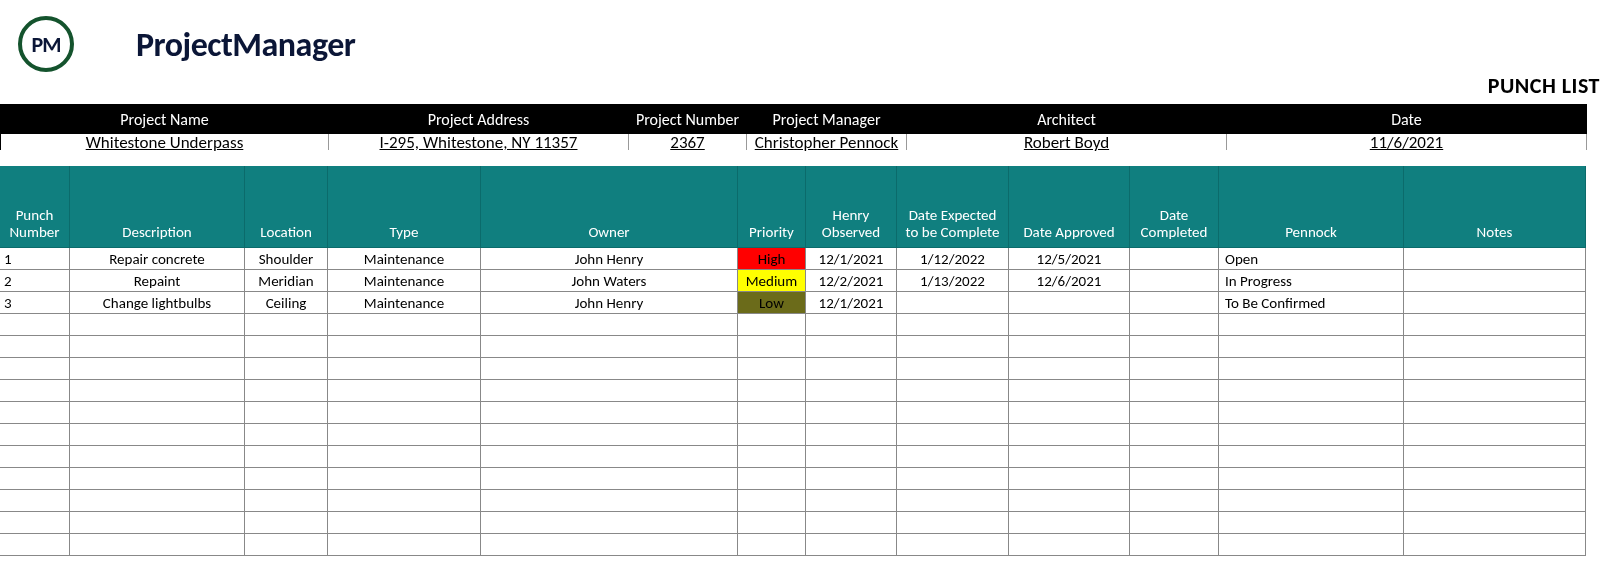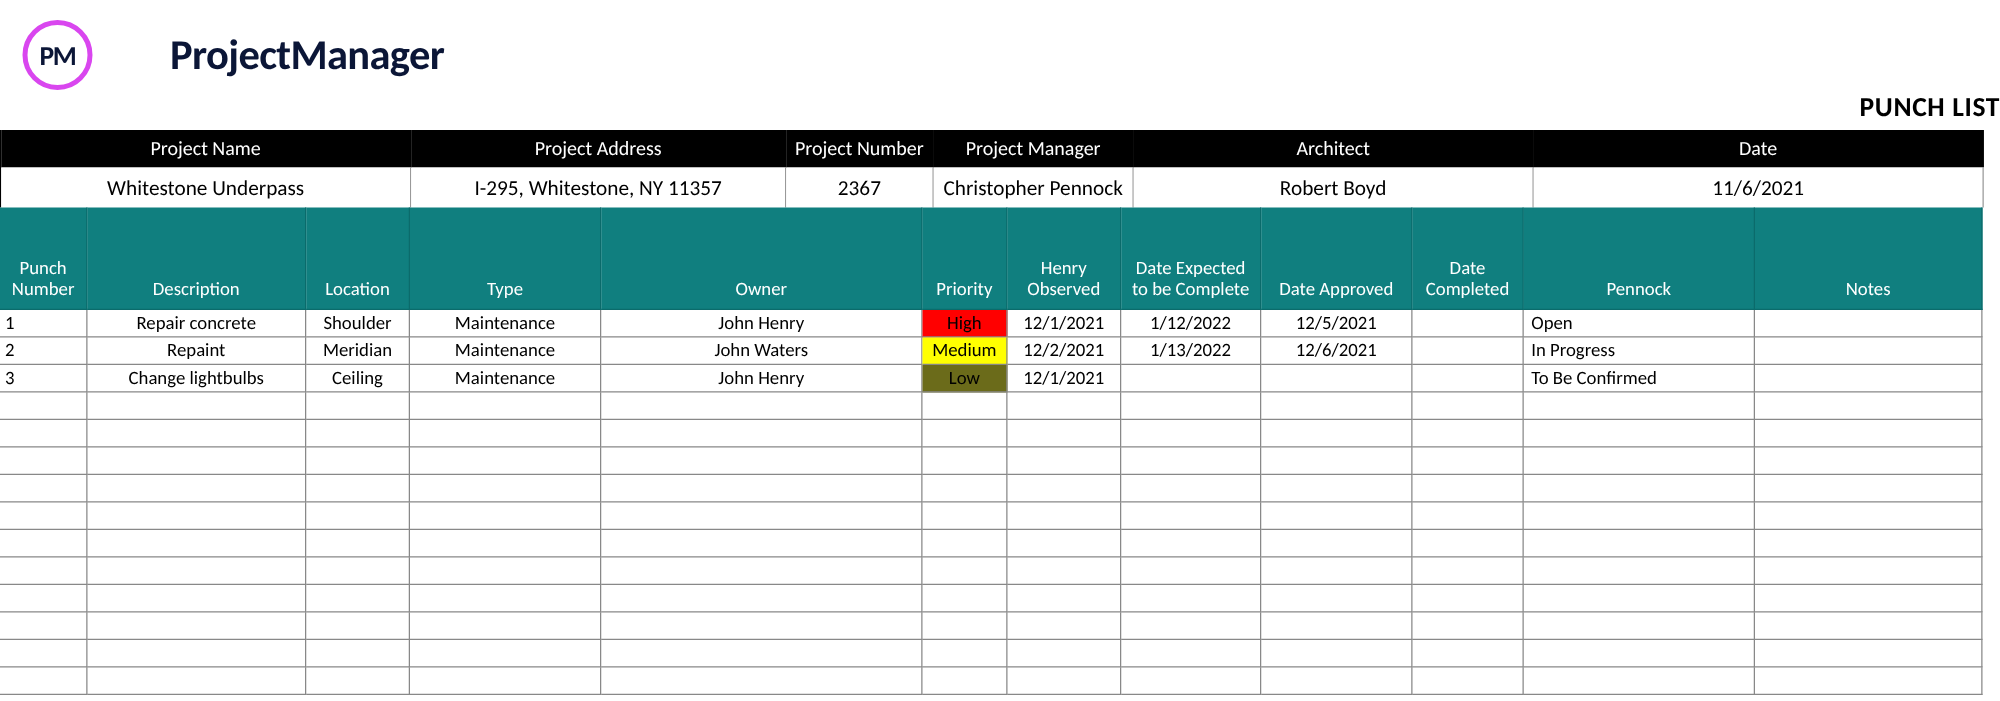--- a/index.html
+++ b/index.html
@@ -18,21 +18,21 @@
   .brand {
     position: absolute;
     left: 18px;
     top: 16px;
     display: flex;
     align-items: center;
     gap: 14px;
   }
   .brand-icon {
     width: 56px; height: 56px;
-    border: 4px solid #d946ef;
+    border: 4px solid #14532d;
     border-radius: 50%;
     display: flex; align-items: center; justify-content: center;
     color: #0b1637;
     font-weight: 800;
     font-size: 22px;
     letter-spacing: -1px;
   }
   .brand-text {
     font-size: 34px;
     font-weight: 800;
@@ -50,37 +50,38 @@
     letter-spacing: 0.5px;
   }
   
   .info {
     position: absolute;
     left: 0; right: 10px;
     top: 104px;
     display: grid;
     grid-template-columns: 328px 300px 118px 160px 320px 360px;
     border-left: 1px solid #000;
+    text-decoration: underline;
   }
   .info-col { display: flex; flex-direction: column; }
   .info-head {
     background: #000;
     color: #fff;
     font-size: 16px;
     text-align: center;
     height: 30px;
     display: flex; align-items: center; justify-content: center;
     border-right: 1px solid #000;
   }
   .info-val {
     background: #fff;
     color: #000;
     font-size: 17px;
     text-align: center;
-    height: 32px;
+    height: 16px;
     display: flex; align-items: center; justify-content: center;
     border-right: 1px solid #999;
   }
   
   .grid {
     position: absolute;
     left: 0; right: 10px;
     top: 166px;
     display: grid;
     grid-template-columns: 70px 175px 83px 153px 257px 68px 91px 112px 121px 89px 185px 182px;

